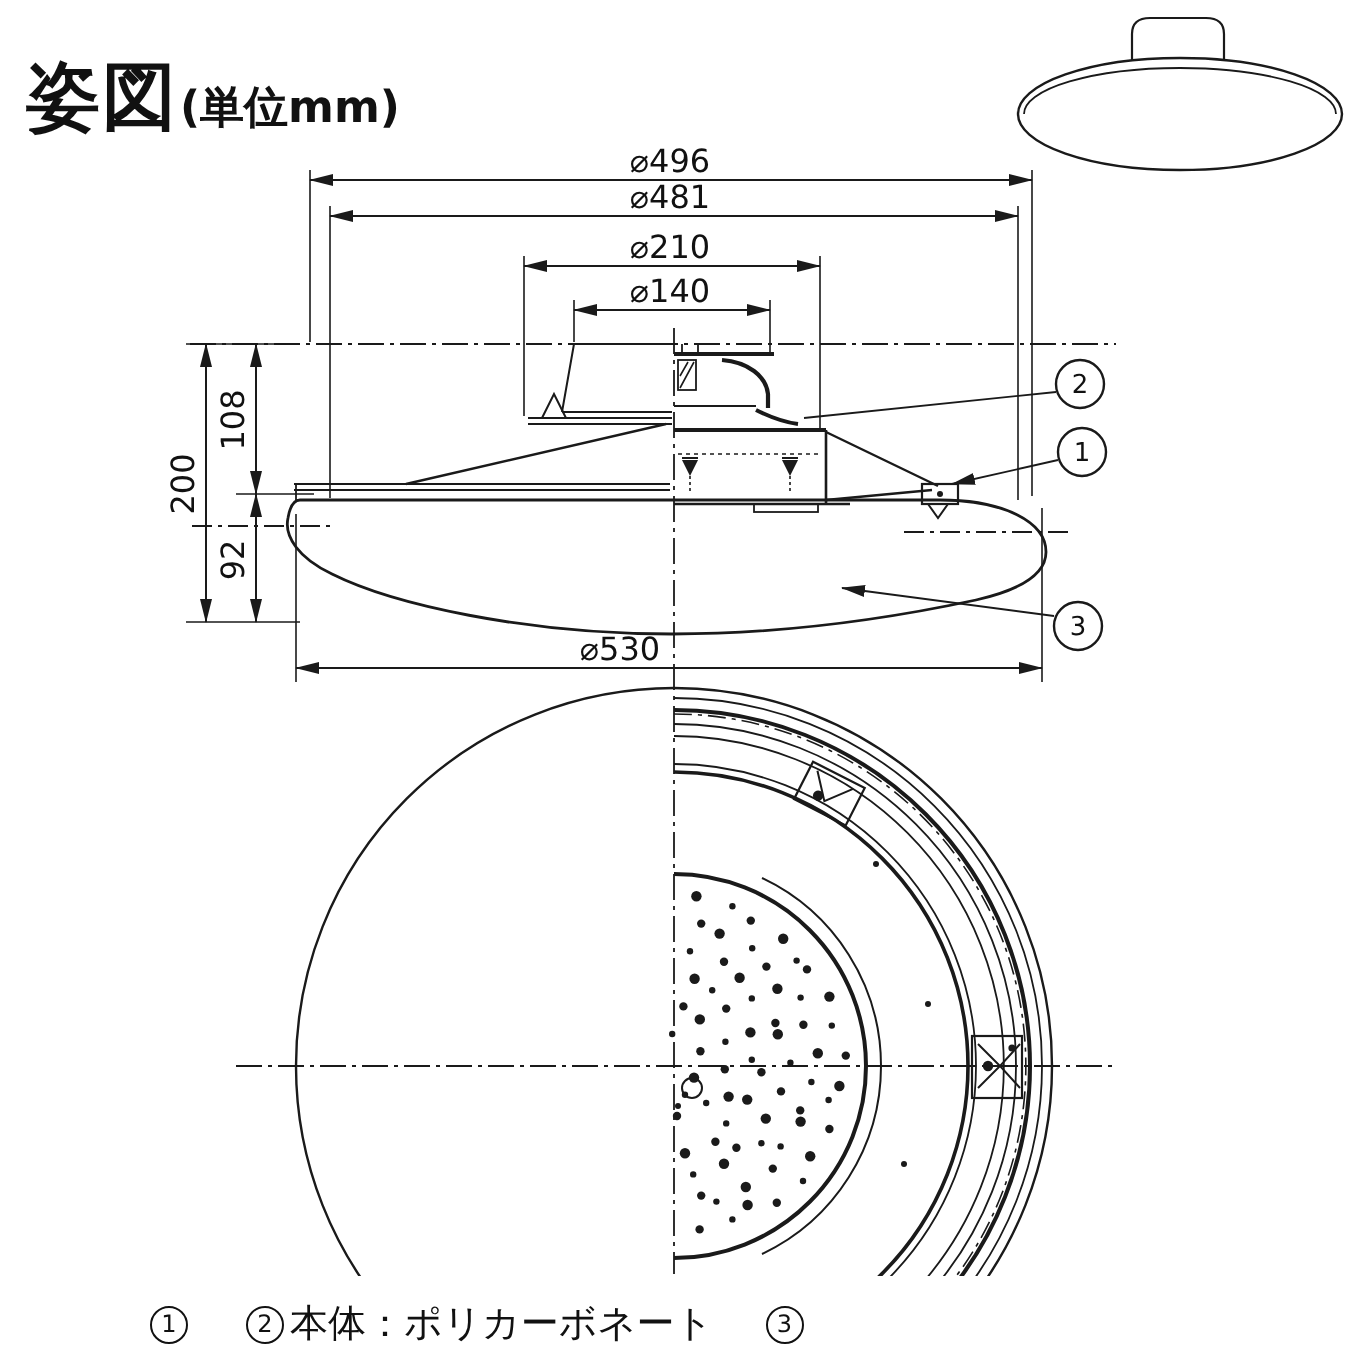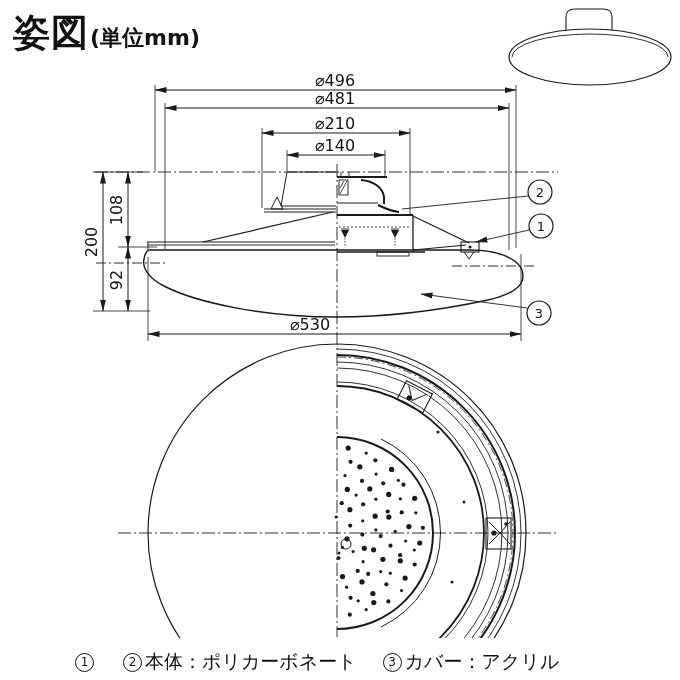--- a/index.html
+++ b/index.html
@@ -1,18 +1,18 @@
 <!DOCTYPE html>
 <html><head>
 <meta charset="utf-8">
 <style>
   html,body{margin:0;padding:0;background:#ffffff;}
   #stage{position:relative;width:680px;height:680px;background:#fff;overflow:hidden;
          font-family:"DejaVu Sans","Liberation Sans",sans-serif;color:#111;}
-  #title{position:absolute;left:13px;top:8px;white-space:nowrap;}
+  #title{position:absolute;left:13px;top:24px;white-space:nowrap;}
   #title .t-main{font-size:37px;font-weight:700;letter-spacing:1px;}
   #title .t-unit{font-size:22px;font-weight:700;margin-left:1px;}
   svg{position:absolute;left:0;top:0;}
   svg text{font-family:"DejaVu Sans","Liberation Sans",sans-serif;fill:#111;}
   .dimtxt{font-size:16px;}
   .cnum{font-size:13px;}
   #legend{position:absolute;left:75px;top:649px;font-size:19px;white-space:nowrap;
           display:flex;align-items:center;}
   .leg-item{display:inline-flex;align-items:center;}
   .leg-item+.leg-item{margin-left:26px;}
@@ -250,17 +250,16 @@
   <div id="legend">
     <span class="leg-item">
       <span class="leg-mark">1</span>
     </span>
     <span class="leg-item">
       <span class="leg-mark">2</span>
       <span>本体：ポリカーボネート</span>
     </span>
     <span class="leg-item">
       <span class="leg-mark">3</span>
-      <span>カバー：アクリル</span>
     </span>
   </div>
 
 </div>
 
 </body></html>

